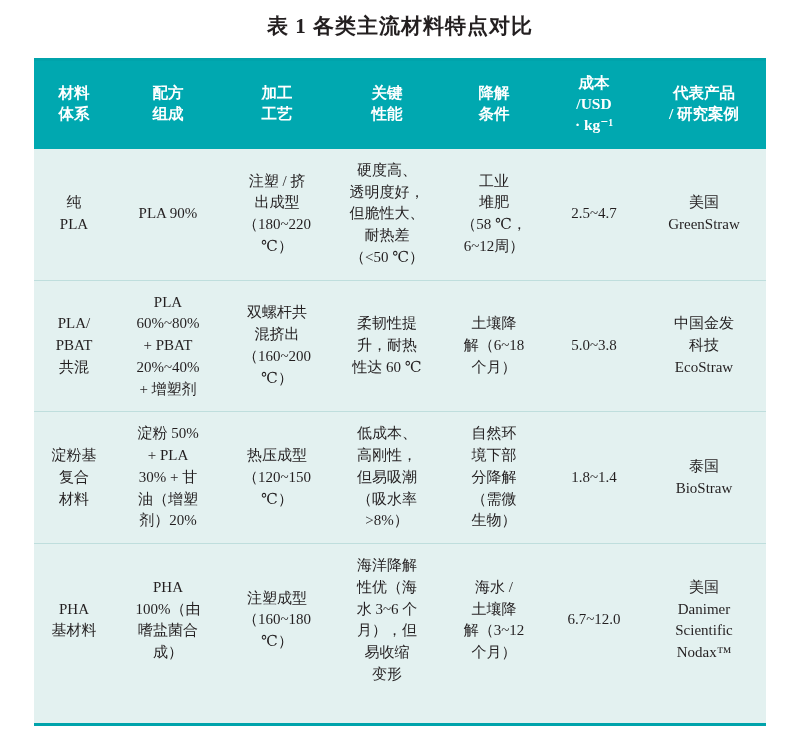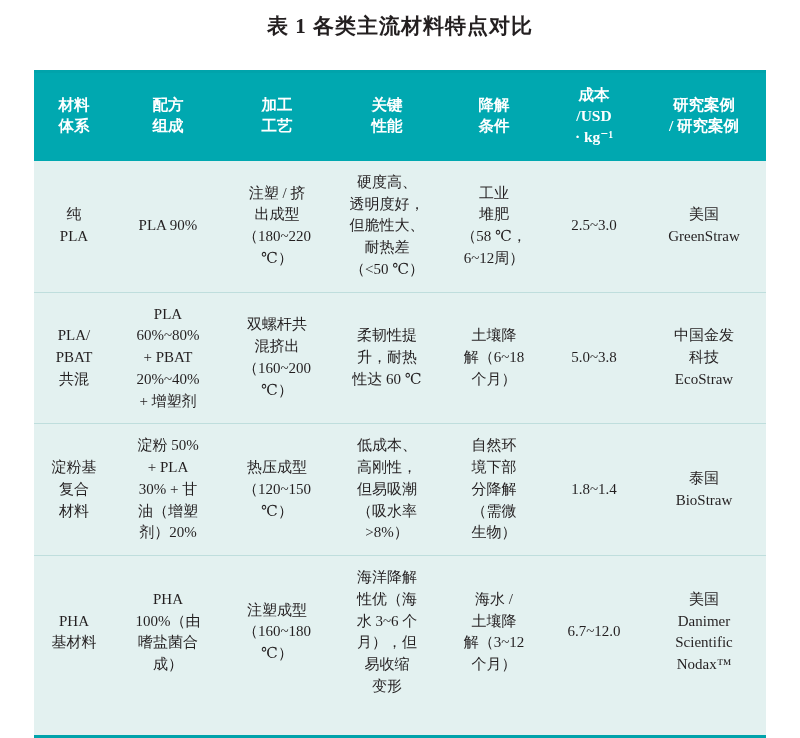--- a/index.html
+++ b/index.html
@@ -23,21 +23,21 @@
   .table-title {
     text-align: center;
     font-size: 21px;
     font-weight: bold;
     letter-spacing: 1px;
     padding-top: 12px;
     padding-bottom: 14px;
     color: #231f20;
   }
   .table-wrap {
-    margin: 16px 34px;
+    margin: 4px 34px;
     border-top: 3px solid #00a3ab;
     border-bottom: 3px solid #00a3ab;
     background: #e4f2f1;
   }
   table.mat {
     border-collapse: collapse;
     width: 732px;
     table-layout: fixed;
   }
   table.mat thead th {
@@ -116,33 +116,33 @@
           <th>
             <span class="hd-line">降解</span>
             <span class="hd-line">条件</span>
           </th>
           <th>
             <span class="hd-line">成本</span>
             <span class="hd-line">/USD</span>
             <span class="hd-line">· kg⁻¹</span>
           </th>
           <th>
-            <span class="hd-line">研究案例</span>
+            <span class="hd-line">代表产品</span>
             <span class="hd-line">/ 研究案例</span>
           </th>
         </tr>
       </thead>
       <tbody>
         <tr>
           <td>纯<br>PLA</td>
           <td>PLA 90%</td>
           <td>注塑 / 挤<br>出成型<br>（180~220 ℃）</td>
           <td>硬度高、<br>透明度好，<br>但脆性大、<br>耐热差<br>（&lt;50 ℃）</td>
           <td>工业<br>堆肥<br>（58 ℃，<br>6~12周）</td>
-          <td>2.5~3.0</td>
+          <td>2.5~4.7</td>
           <td>美国<br>GreenStraw</td>
         </tr>
         <tr>
           <td>PLA/<br>PBAT<br>共混</td>
           <td>PLA<br>60%~80%<br>+ PBAT<br>20%~40%<br>+ 增塑剂</td>
           <td>双螺杆共<br>混挤出<br>（160~200 ℃）</td>
           <td>柔韧性提<br>升，耐热<br>性达 60 ℃</td>
           <td>土壤降<br>解（6~18<br>个月）</td>
           <td>5.0~3.8</td>
           <td>中国金发<br>科技<br>EcoStraw</td>

